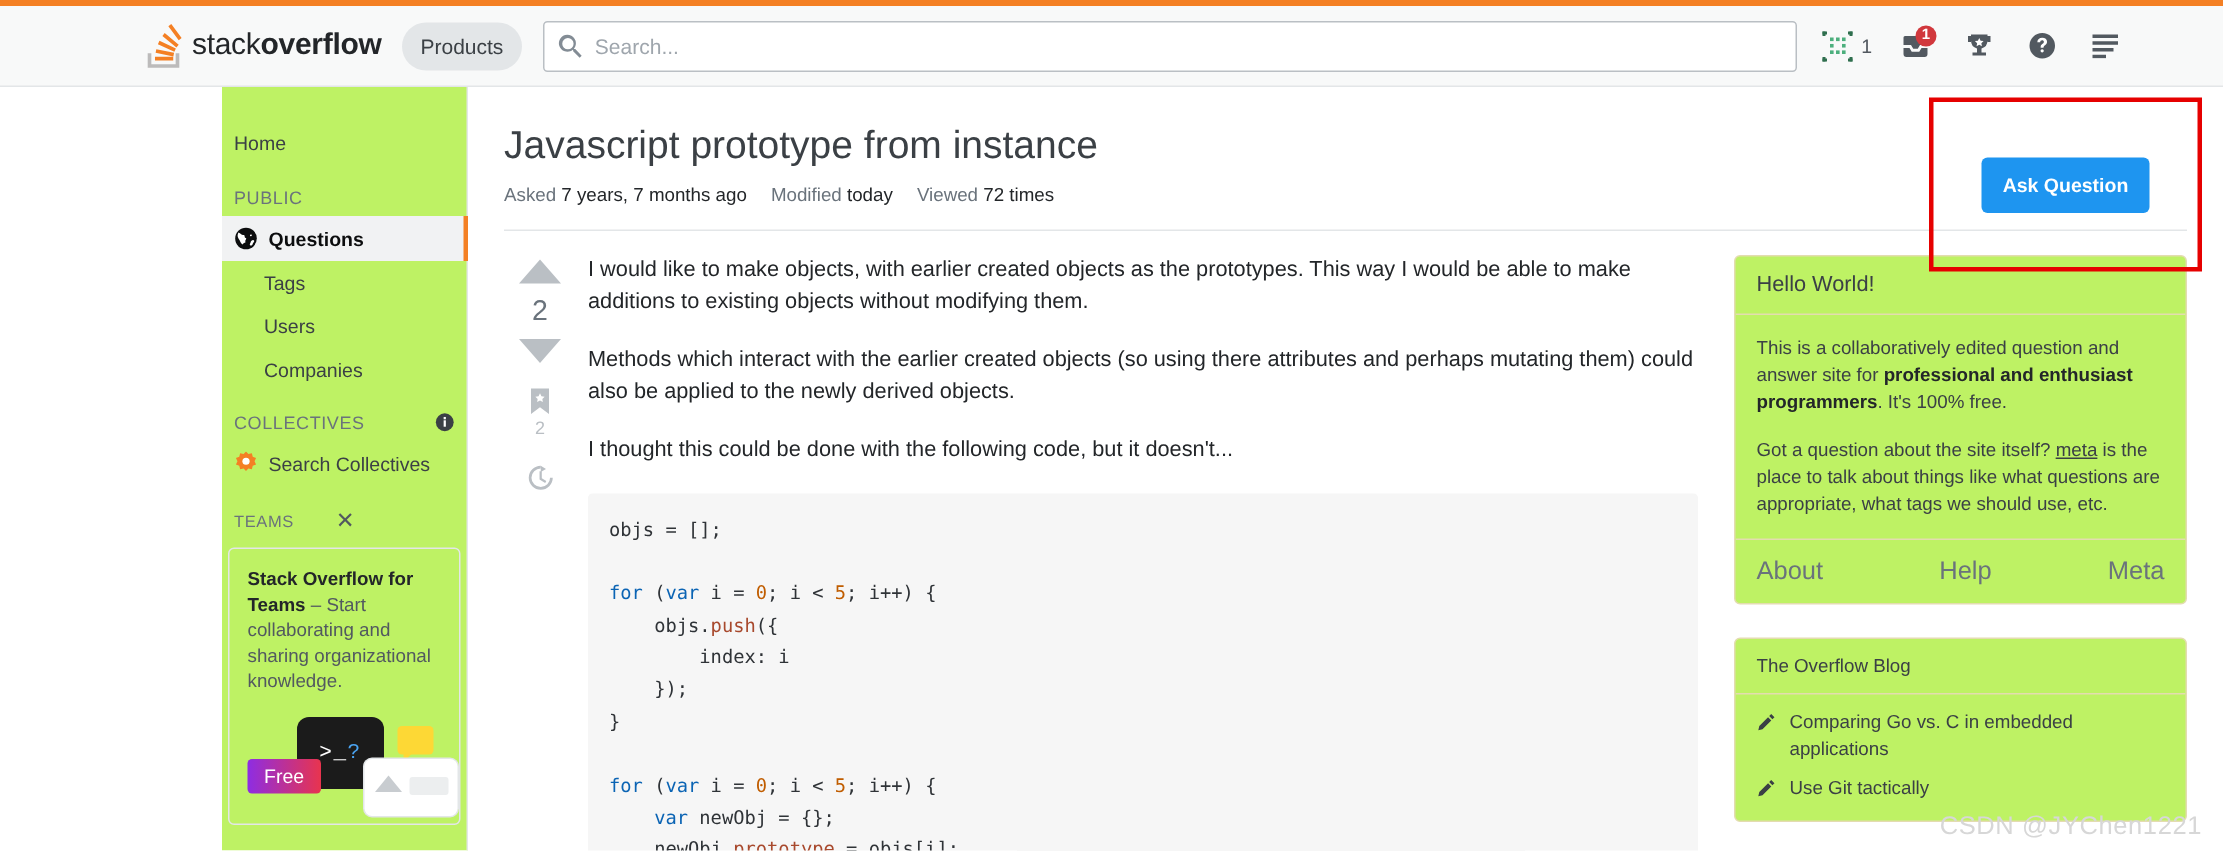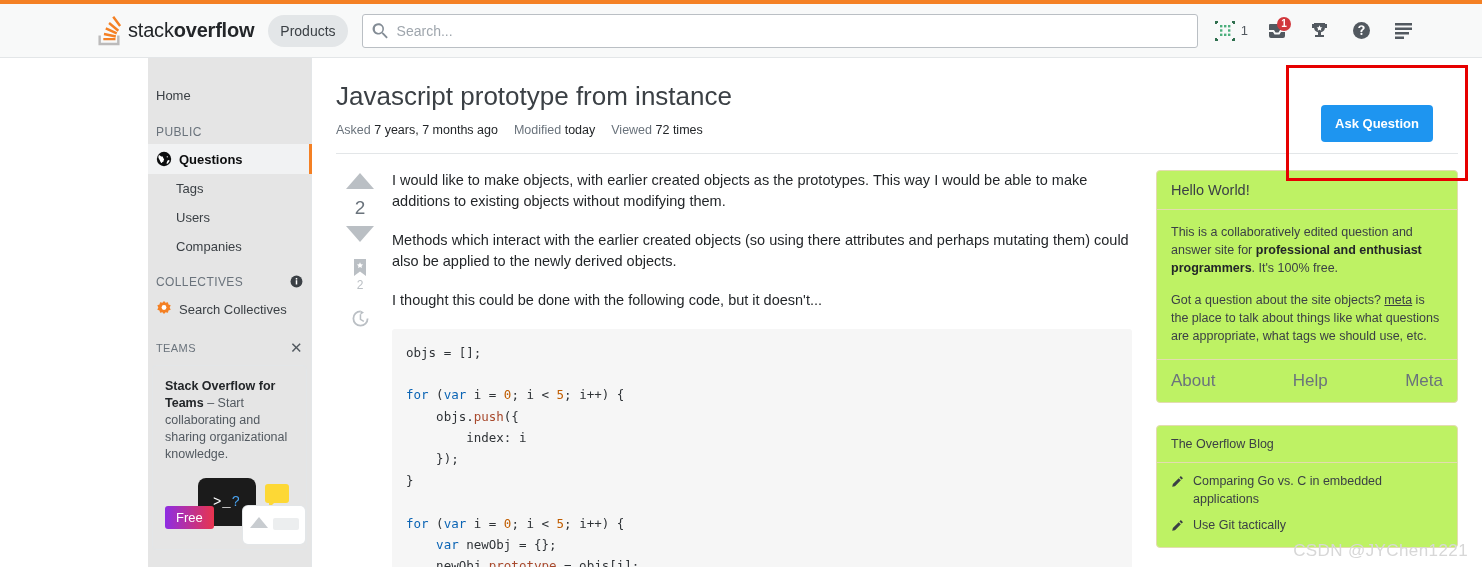--- a/index.html
+++ b/index.html
@@ -120,21 +120,21 @@
   }
   #left-gutter { width: 148px; flex: none; background: #fff; }
 
   
   #sidebar {
     width: 164px;
     flex: none;
     border-right: 1px solid #e3e6e8;
     padding-top: 22px;
     font-size: 13px;
-    background: #e5e5e5;
+    background: #bef264;
     position: relative;
   }
   .nav-link {
     display: block;
     padding: 8px 8px 8px 8px;
     color: #3b4045;
     font-size: 13px;
     text-decoration: none;
     cursor: pointer;
   }
@@ -166,22 +166,22 @@
     margin-right: -1px;
   }
   .nav-icon { width: 16px; height: 16px; display: inline-block; flex: none; }
 
   .teams-header {
     font-size: 11px;
     color: #6a737c;
     padding: 16px 8px 6px 8px;
     letter-spacing: 0.4px;
     display: flex;
-    justify-content: space-between;
-    align-items: center;
+    align-items: center;
+    gap: 28px;
   }
   .teams-close { cursor: pointer; font-size: 15px; color: #525960; line-height: 1; }
 
   .teams-card {
     margin: 4px 4px 0 4px;
     border: 1px solid #e3e6e8;
     border-radius: 4px;
     padding: 12px 12px 0 12px;
     overflow: hidden;
     height: 185px;
@@ -614,21 +614,21 @@
     (newObj.index);
 }</code></pre>
         </div>
       </div>
 
       <aside id="right-rail">
         <div class="widget">
           <div class="widget-head">Hello World!</div>
           <div class="widget-body">
             <p><span>This is a collaboratively edited question and answer site for </span><b>professional and enthusiast programmers</b><span>. It's 100% free.</span></p>
-            <p><span>Got a question about the site objects? </span><a class="meta-link">meta</a><span> is the place to talk about things like what questions are appropriate, what tags we should use, etc.</span></p>
+            <p><span>Got a question about the site itself? </span><a class="meta-link">meta</a><span> is the place to talk about things like what questions are appropriate, what tags we should use, etc.</span></p>
           </div>
           <div class="widget-foot">
             <span>About</span>
             <span>Help</span>
             <span>Meta</span>
           </div>
         </div>
 
         <div class="widget">
           <div class="widget-head small">The Overflow Blog</div>

